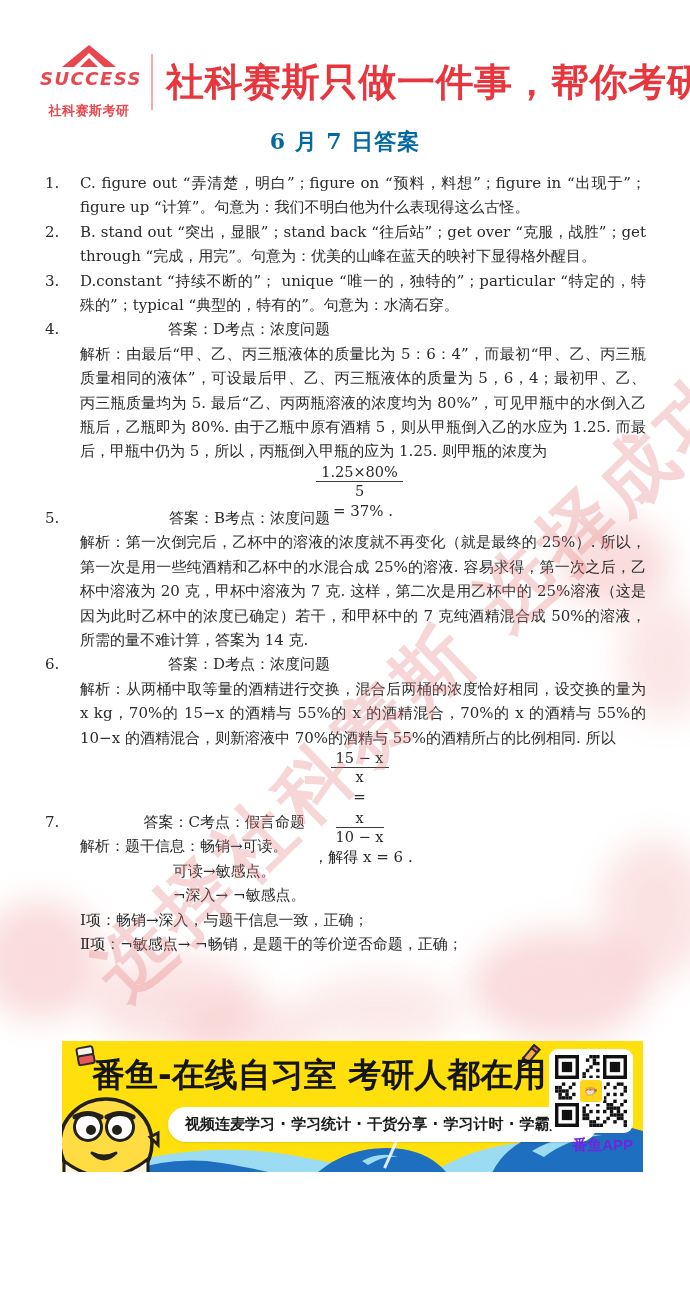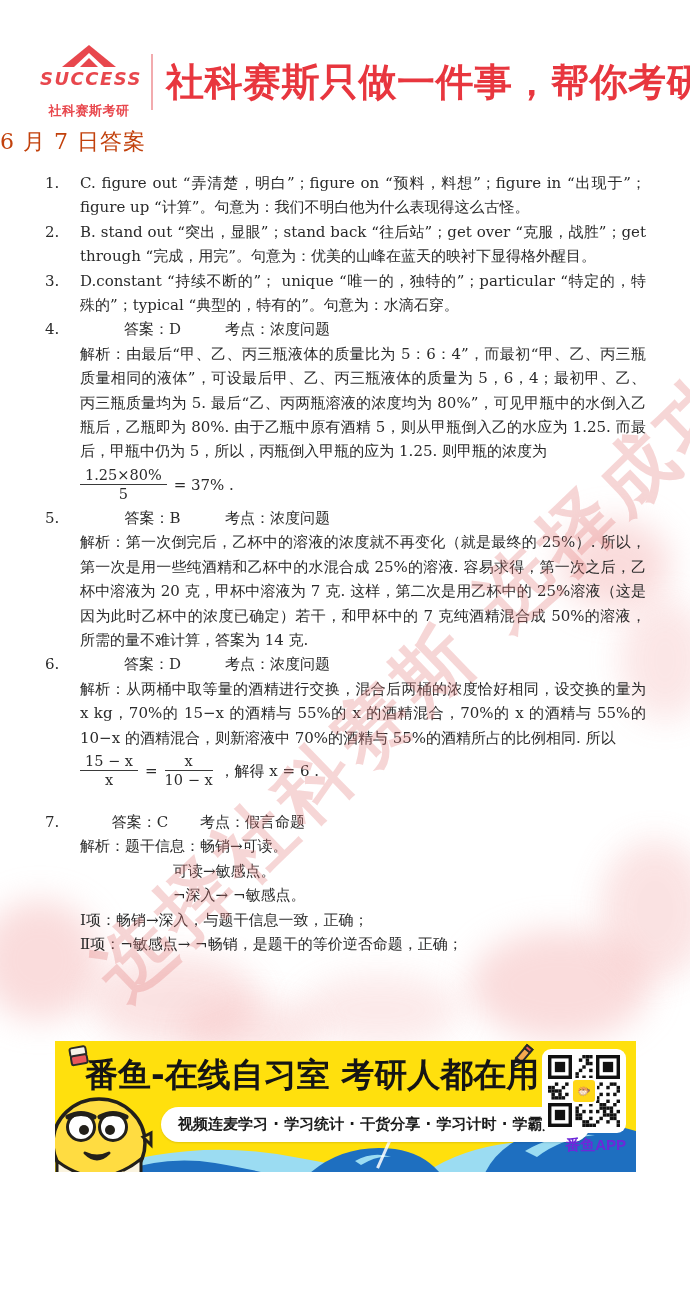--- a/index.html
+++ b/index.html
@@ -10,32 +10,32 @@
   }
   
   .header{position:absolute;left:40px;top:42px;right:36px;height:80px;display:flex;align-items:center;}
   .logo{width:98px;flex:none;text-align:center;}
   .logo .mountain{display:block;margin:0 auto 2px;}
   .logo .brand{display:block;color:#E8474D;font-family:"DejaVu Sans","Liberation Sans",sans-serif;font-weight:bold;font-size:18px;letter-spacing:1.5px;line-height:1.05;font-style:italic;}
   .logo .sub{display:block;color:#E8474D;font-family:"DejaVu Sans","Liberation Sans",sans-serif;font-weight:bold;font-size:13px;margin-top:13px;letter-spacing:.5px;}
   .hdr-divider{width:2px;height:56px;background:#F2ABAE;margin:0 13px 0 13px;flex:none;}
   .slogan{color:#E8363E;font-family:"DejaVu Sans","Liberation Sans",sans-serif;font-weight:900;font-size:38px;letter-spacing:.5px;white-space:nowrap;}
   
-  .page-title{position:absolute;left:0;right:0;top:127px;font-size:22px;font-weight:normal;letter-spacing:1px;color:#c2410c;}
+  .page-title{position:absolute;left:0;right:0;top:127px;text-align:center;font-size:22px;font-weight:bold;letter-spacing:1px;color:#0369a1;}
   
   .answers{position:absolute;left:45px;right:44px;top:171px;font-size:15px;line-height:24.4px;text-align:justify;color:#2a2a2a;}
   .item{display:flex;}
   .item .no{width:35px;flex:none;}
   .item .body{flex:1;min-width:0;}
-  .hdr-line{display:flex;text-align:center;}
+  .hdr-line{display:flex;text-align:right;}
   .hdr-line .ans{width:145px;flex:none;}
   .item-7{margin-top:18px;}
   .item-7 .ans{width:120px;}
   .ind1{padding-left:93px;}
-  .mathline{display:flex;align-items:center;height:42px;text-align:left;}
+  .mathline{display:flex;align-items:center;height:42px;text-align:left;flex-direction:column;}
   .frac{display:inline-block;text-align:center;line-height:1.12;margin-right:7px;font-size:14.5px;}
   .frac .fn{display:block;padding:0 5px 1px;border-bottom:1.4px solid #3a3a3a;}
   .frac .fd{display:block;padding-top:1px;}
   .eq-sign{margin:0 7px 0 0;}
   
   .watermark{
     position:absolute;left:72px;top:948px;transform:rotate(-44deg);transform-origin:0 0;
     font-family:"DejaVu Sans","Liberation Sans",sans-serif;font-weight:bold;
     font-size:76px;letter-spacing:7px;white-space:nowrap;
     color:rgba(224,118,118,0.30);pointer-events:none;z-index:5;
@@ -43,21 +43,21 @@
   .blob{position:absolute;border-radius:50%;filter:blur(16px);background:rgba(243,168,168,0.40);z-index:0;}
   .b1{left:560px;top:520px;width:110px;height:90px;}
   .b2{left:620px;top:600px;width:90px;height:120px;opacity:.7;}
   .b3{left:-20px;top:900px;width:120px;height:120px;}
   .b4{left:90px;top:955px;width:170px;height:90px;opacity:.8;}
   .b5{left:300px;top:975px;width:160px;height:70px;opacity:.6;}
   .b6{left:470px;top:930px;width:180px;height:110px;}
   .b7{left:600px;top:840px;width:110px;height:140px;opacity:.8;}
   .b8{left:180px;top:1000px;width:140px;height:60px;opacity:.7;}
   
-  .banner{position:absolute;left:55px;top:1041px;width:581px;height:131px;background:#FFE00D;overflow:hidden;z-index:10;}
+  .banner{position:absolute;left:62px;top:1041px;width:581px;height:131px;background:#FFE00D;overflow:hidden;z-index:10;}
   .b-title{position:absolute;left:30px;top:12px;font-family:"DejaVu Sans","Liberation Sans",sans-serif;font-weight:900;font-size:33px;color:#151515;white-space:nowrap;z-index:4;}
   .pill{position:absolute;left:106px;top:66px;height:35px;border-radius:18px;background:#ffffff;display:flex;align-items:center;padding:0 17px;font-family:"DejaVu Sans","Liberation Sans",sans-serif;font-weight:bold;font-size:15px;color:#1a1a1a;white-space:nowrap;z-index:4;box-shadow:0 1px 2px rgba(0,0,0,.12);}
   .qr{position:absolute;right:10px;top:8px;width:84px;height:84px;background:#ffffff;border-radius:9px;z-index:6;display:flex;align-items:center;justify-content:center;}
   .qr-logo{position:absolute;width:22px;height:22px;border-radius:5px;background:#FFD718;border:2px solid #ffffff;display:flex;align-items:center;justify-content:center;font-size:11px;line-height:1;}
   .qr-label{position:absolute;right:10px;top:95px;width:84px;text-align:right;font-family:Liberation Sans, sans-serif;font-weight:bold;font-size:15px;color:#6d28d9;z-index:6;}
   .fish{position:absolute;left:-8px;top:46px;z-index:5;}
   .waves{position:absolute;left:0;bottom:-1px;width:581px;height:52px;z-index:2;}
   .pencil-a{position:absolute;left:12px;top:3px;z-index:3;transform:rotate(-10deg);}
   .pencil-b{position:absolute;right:100px;top:1px;z-index:3;transform:rotate(40deg);}
   .chalk-line{position:absolute;left:330px;bottom:2px;width:3px;height:44px;background:rgba(255,255,255,.85);transform:rotate(24deg);z-index:3;}

